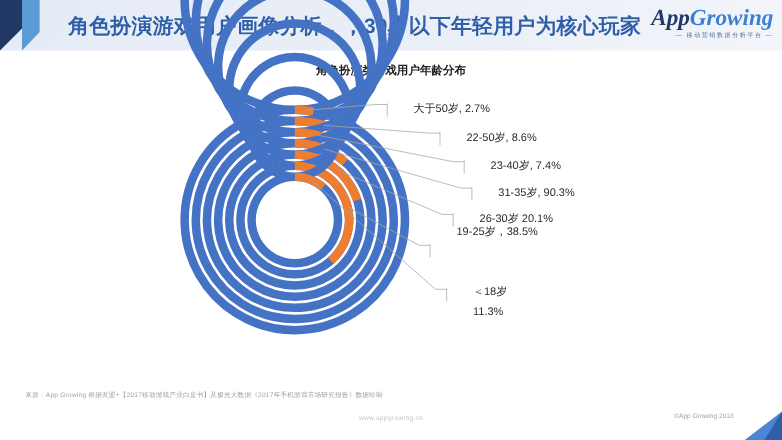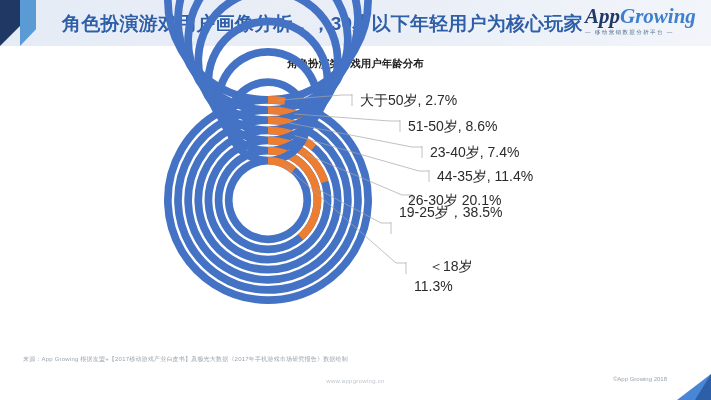--- a/index.html
+++ b/index.html
@@ -36,21 +36,21 @@
   }
   .hdr-title{
     position:absolute;left:62px;top:11px;
     font-size:19px;font-weight:bold;color:#2e5fa8;
     letter-spacing:.2px;white-space:nowrap;
     text-shadow:0 1px 0 rgba(255,255,255,.6);
   }
   
   .logo{
     position:absolute;right:8px;top:5px;width:118px;height:38px;
-    text-align:left;
+    text-align:right;
   }
   .logo-word{
     font-family:"Liberation Serif","DejaVu Serif",serif;
     font-style:italic;font-weight:bold;font-size:21px;
     color:#1f3864;line-height:23px;white-space:nowrap;
   }
   .logo-word .g{color:#3f7fd0;}
   .logo-sub{
     font-size:5.5px;color:#54708f;letter-spacing:1.4px;
     white-space:nowrap;margin-top:1px;
@@ -58,21 +58,21 @@
 
   
   .chart-title{
     position:absolute;left:0;top:57px;width:711px;text-align:center;
     font-size:10.5px;font-weight:bold;color:#202020;
   }
   .chart-area{position:absolute;left:0;top:0;width:711px;height:400px;}
 
   
   .lbl{
-    position:absolute;font-size:14px;color:#2b2b2b;white-space:nowrap;
+    position:absolute;font-size:10px;color:#2b2b2b;white-space:nowrap;margin-left:16px;
   }
 
   
   .source{
     position:absolute;left:23px;top:355px;
     font-size:6px;color:#9aa3ad;white-space:nowrap;letter-spacing:.2px;
   }
   .site{
     position:absolute;left:0;top:378px;width:711px;text-align:center;
     font-size:6px;color:#bfc6cd;letter-spacing:.3px;
@@ -141,26 +141,26 @@
         <polyline points="306.1,154.2 402,195 412,195" fill="none" stroke="#A6A6A6" stroke-width="0.7"></polyline>
         <line x1="412" y1="194" x2="412" y2="206" stroke="#A6A6A6" stroke-width="0.7"></line>
         <polyline points="316.0,188.2 381,223 391,223" fill="none" stroke="#A6A6A6" stroke-width="0.7"></polyline>
         <line x1="391" y1="222" x2="391" y2="234" stroke="#A6A6A6" stroke-width="0.7"></line>
         <polyline points="282.9,163.7 396,263 406,263" fill="none" stroke="#A6A6A6" stroke-width="0.7"></polyline>
         <line x1="406" y1="262" x2="406" y2="274" stroke="#A6A6A6" stroke-width="0.7"></line>
       </svg>
   </div>
 
   <div class="lbl" style="left:360px;top:92px;">大于50岁, 2.7%</div>
-  <div class="lbl" style="left:408px;top:118px;">51-50岁, 8.6%</div>
+  <div class="lbl" style="left:408px;top:118px;">22-50岁, 8.6%</div>
   <div class="lbl" style="left:430px;top:144px;">23-40岁, 7.4%</div>
-  <div class="lbl" style="left:437px;top:168px;">44-35岁, 11.4%</div>
-  <div class="lbl" style="left:408px;top:192px;">26-30岁   20.1%</div>
+  <div class="lbl" style="left:437px;top:168px;">31-35岁, 90.3%</div>
+  <div class="lbl" style="left:420px;top:192px;">26-30岁   20.1%</div>
   <div class="lbl" style="left:399px;top:204px;">19-25岁，38.5%</div>
-  <div class="lbl" style="left:429px;top:258px;">＜18岁</div>
+  <div class="lbl" style="left:414px;top:258px;">＜18岁</div>
   <div class="lbl" style="left:414px;top:278px;">11.3%</div>
 
   <div class="source">来源：App Growing 根据友盟+【2017移动游戏产业白皮书】及极光大数据《2017年手机游戏市场研究报告》数据绘制</div>
   <div class="site">www.appgrowing.cn</div>
   <div class="copyright">©App Growing 2018</div>
   <div class="foot-tri"></div>
   <div class="foot-tri-dark"></div>
 
 </div>
 

